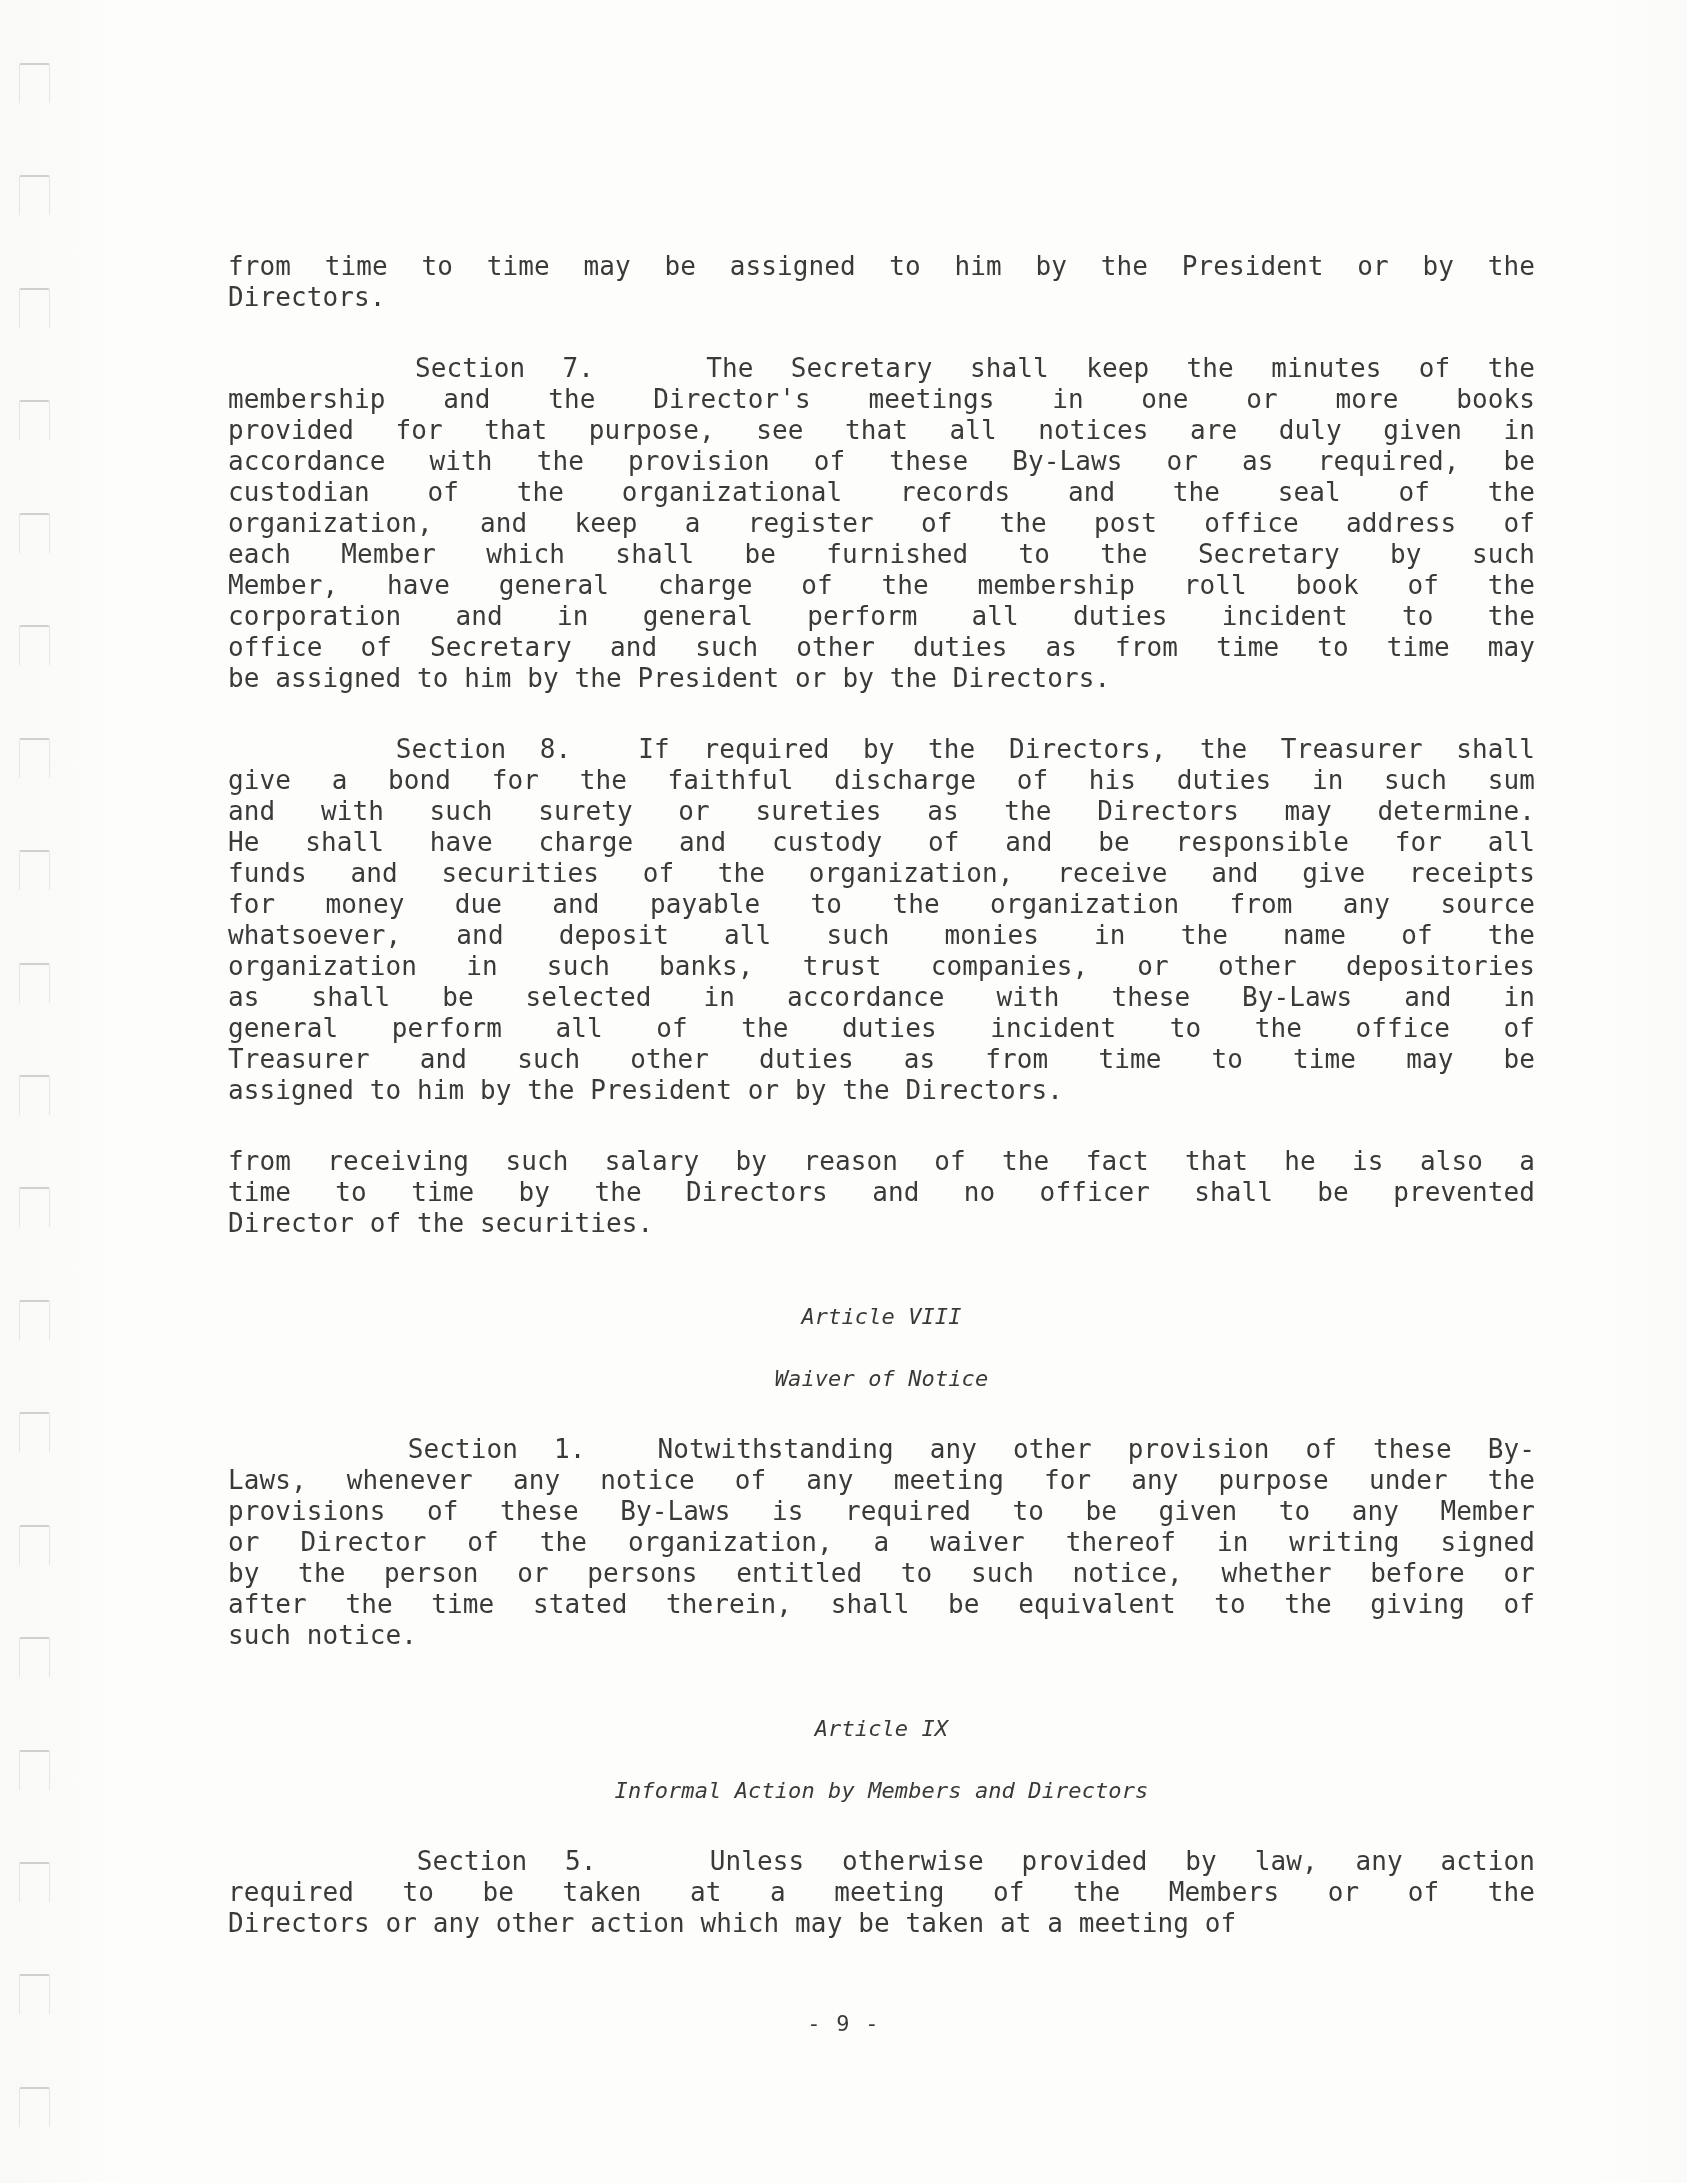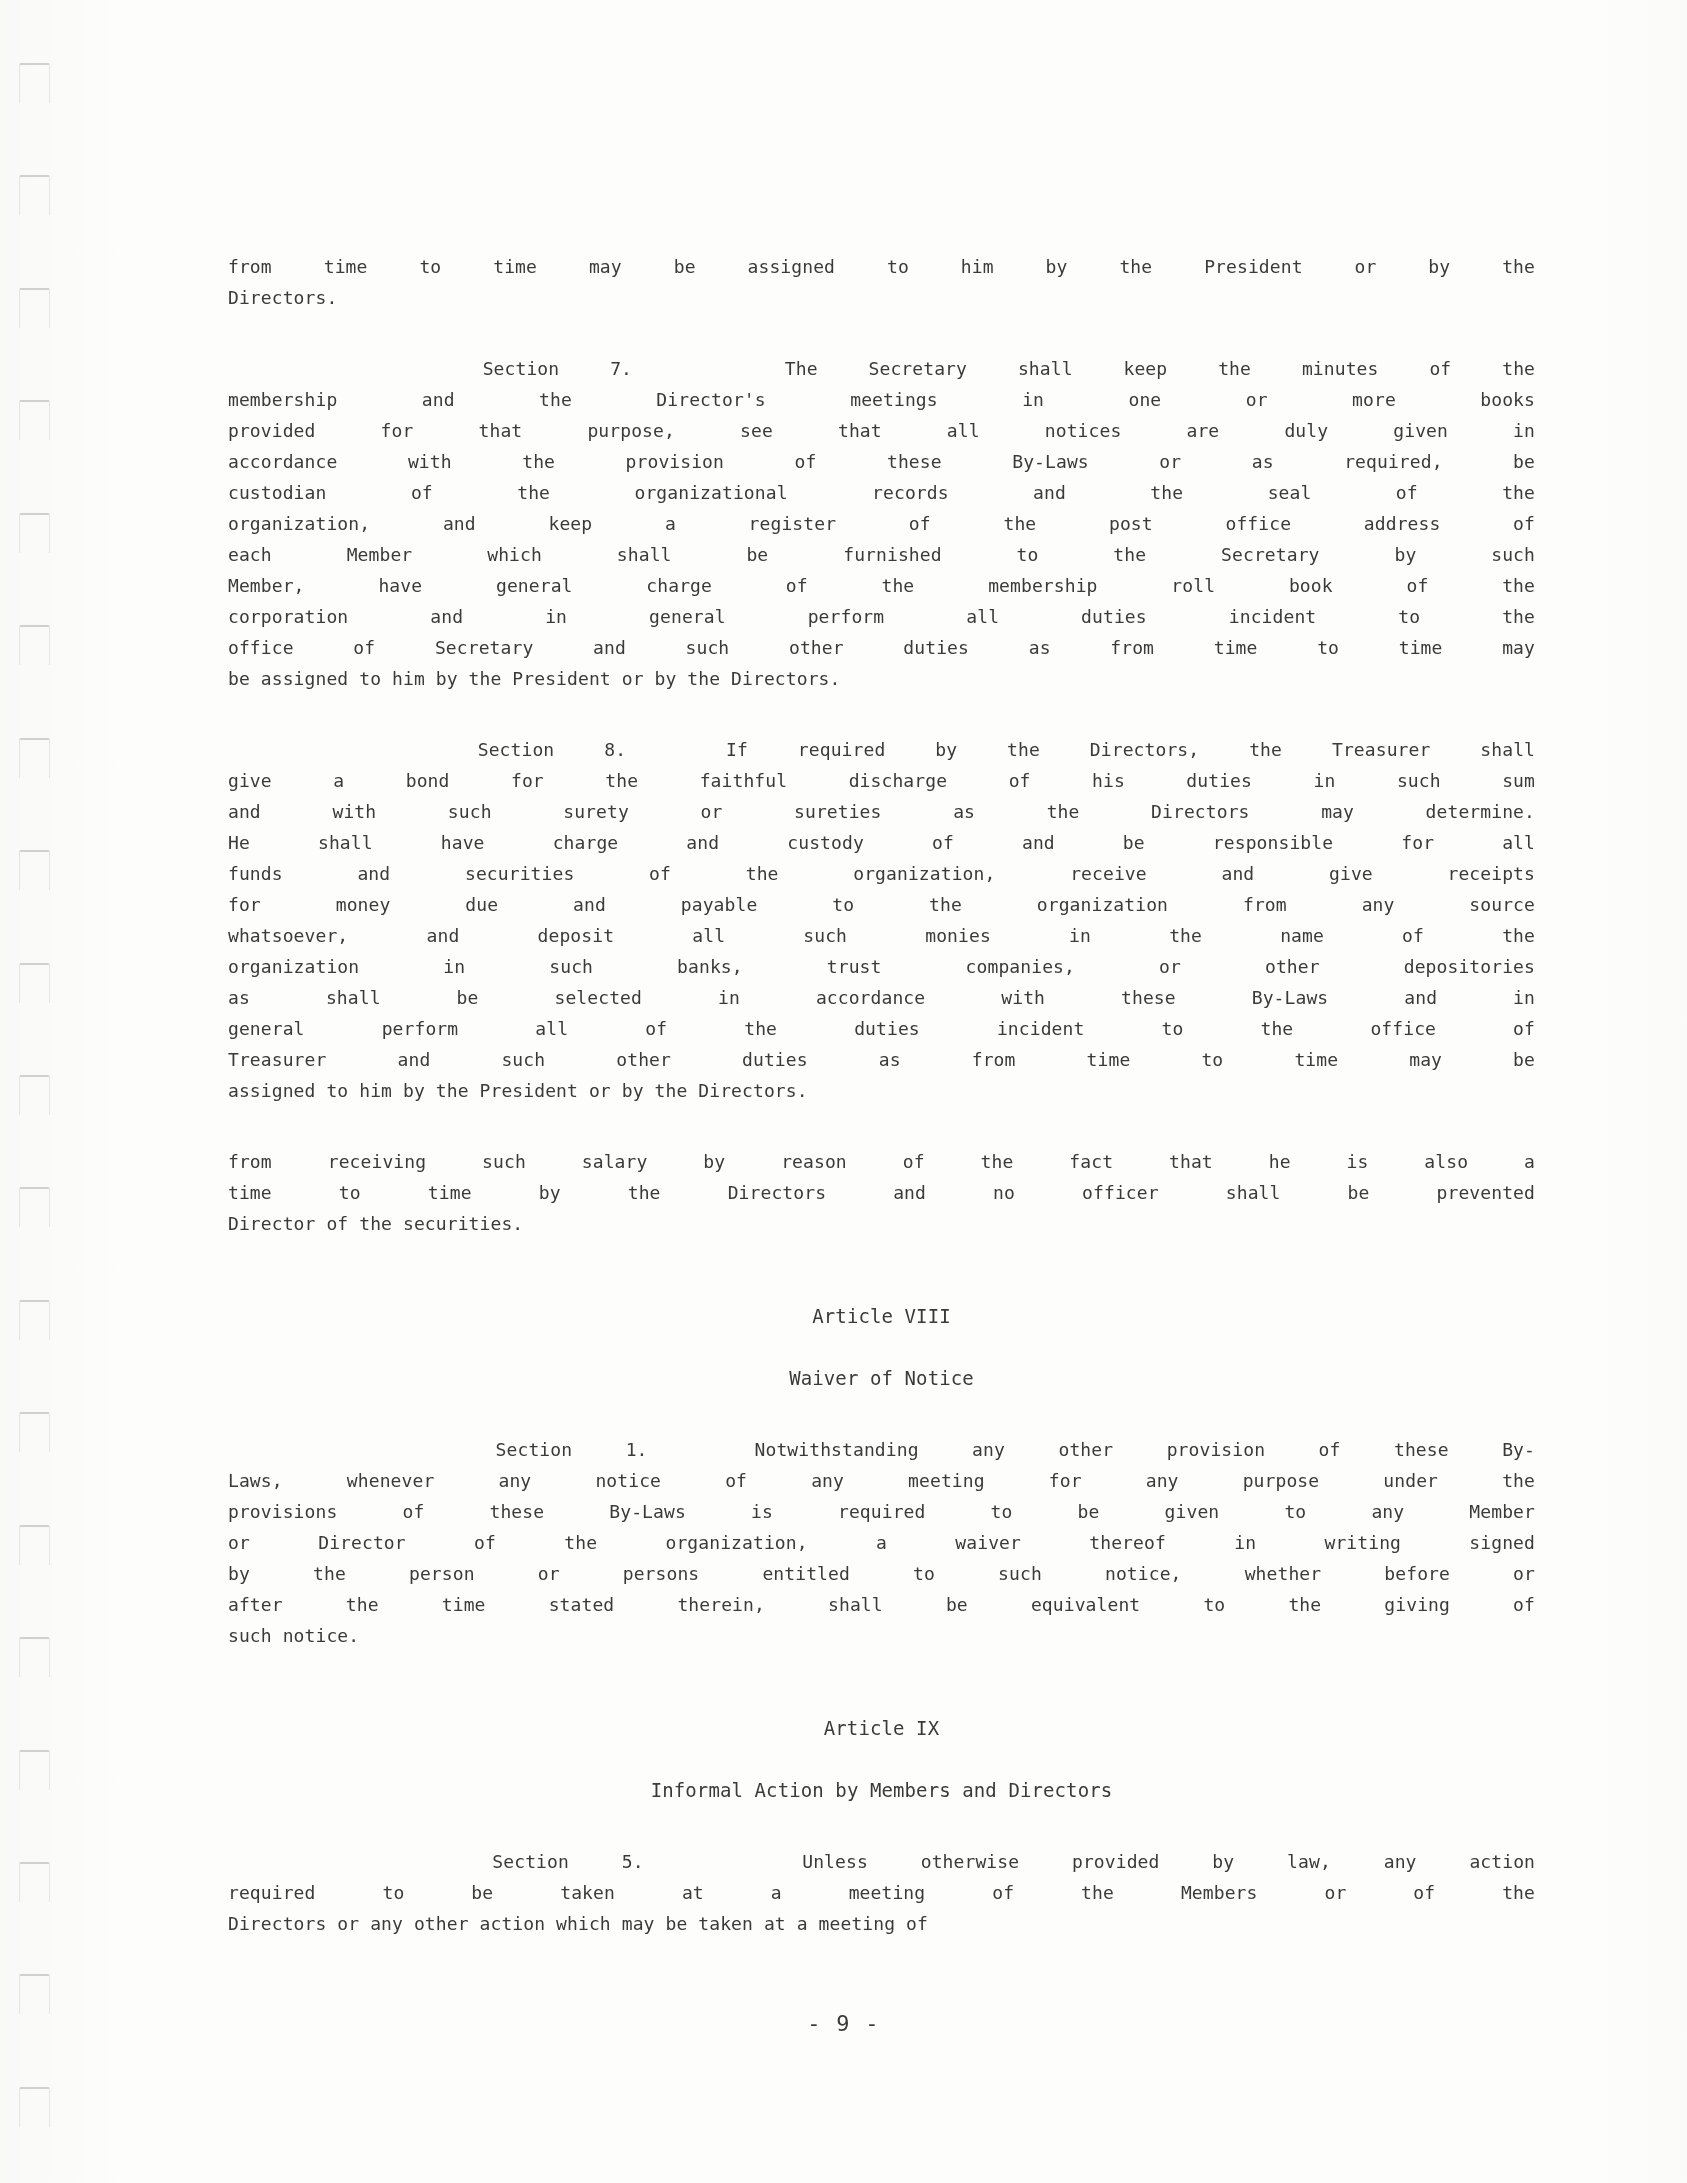--- a/index.html
+++ b/index.html
@@ -43,21 +43,21 @@
   #sheet {
     position: absolute;
     left: 228px;
     top: 251px;
     width: 1307px;
   }
 
   .para {
     margin: 0 0 0 0;
     color: #3a3a3a;
-    font-size: 18px;
+    font-size: 26px;
     line-height: 31px;
     letter-spacing: 0.1px;
     text-align: justify;
     text-justify: inter-word;
     white-space: pre-wrap;
   }
 
   
   .para .ln {
     display: block;
@@ -68,24 +68,25 @@
   .para .ln.last {
     text-align-last: left;
   }
 
   .gap-sm { height: 31px; }
   .gap-md { height: 40px; }
   .gap-lg { height: 62px; }
 
   .heading {
     color: #3a3a3a;
-    font-size: 19px;
+    font-size: 22px;
     line-height: 31px;
     text-align: center;
     letter-spacing: 0.1px;
+    font-style: italic;
   }
 
   #page-number {
     position: absolute;
     left: 0;
     right: 0;
     top: 2011px;
     text-align: center;
     color: #3a3a3a;
     font-size: 22px;

